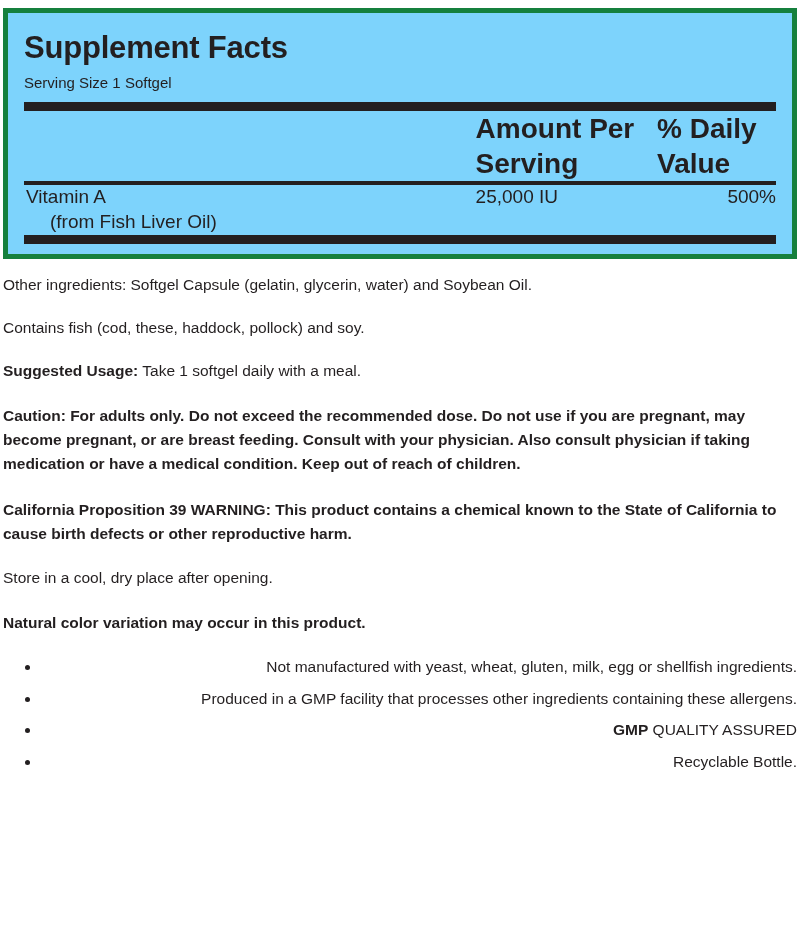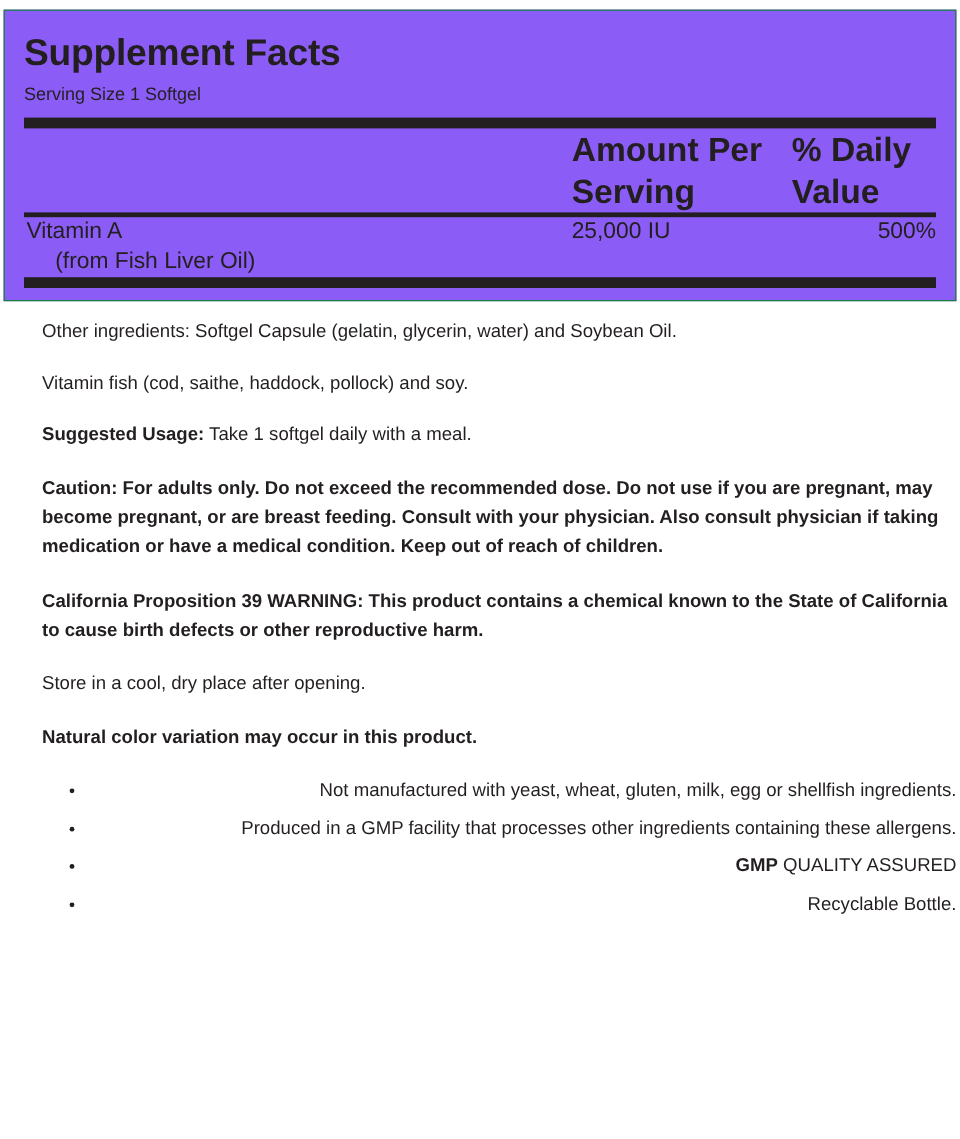--- a/index.html
+++ b/index.html
@@ -16,24 +16,24 @@
   }
   .page {
     width: 800px;
     box-sizing: border-box;
     padding: 0;
   }
 
   
   .facts-panel {
     margin: 8px 3px 0 3px;
-    border: 1px solid #15803d;
+    border: 5px solid #15803d;
     box-sizing: border-box;
     padding: 14px 14px 10px 14px;
-    background: #8b5cf6;
+    background: #7dd3fc;
   }
   .facts-title {
     font-size: 31px;
     font-weight: bold;
     letter-spacing: -0.2px;
     line-height: 1.08;
     margin: 4px 0 10px 2px;
   }
   .serving-size {
     font-size: 15px;
@@ -91,21 +91,20 @@
   }
   .nutrient-sub {
     display: block;
     padding-left: 24px;
   }
 
   
   .body-copy {
     padding: 0 3px;
     margin-top: 16px;
-    margin-left: 32px;
   }
   .para {
     font-size: 15.5px;
     line-height: 1.35;
     margin: 0 0 22px 0;
   }
   .para.bold {
     font-weight: bold;
     line-height: 1.55;
   }
@@ -182,21 +181,21 @@
     </table>
 
     <div class="rule-thick"></div>
 
   </div>
 
   <div class="body-copy">
 
     <p class="para">Other ingredients: Softgel Capsule (gelatin, glycerin, water) and Soybean Oil.</p>
 
-    <p class="para">Vitamin fish (cod, saithe, haddock, pollock) and soy.</p>
+    <p class="para">Contains fish (cod, these, haddock, pollock) and soy.</p>
 
     <p class="para">
       <span class="lead">Suggested Usage:</span><span> Take 1 softgel daily with a meal.</span>
     </p>
 
     <p class="para bold">Caution: For adults only. Do not exceed the recommended dose. Do not use if you are pregnant, may become pregnant, or are breast feeding. Consult with your physician. Also consult physician if taking medication or have a medical condition. Keep out of reach of children.</p>
 
     <p class="para bold">California Proposition 39 WARNING: This product contains a chemical known to the State of California to cause birth defects or other reproductive harm.</p>
 
     <p class="para">Store in a cool, dry place after opening.</p>

